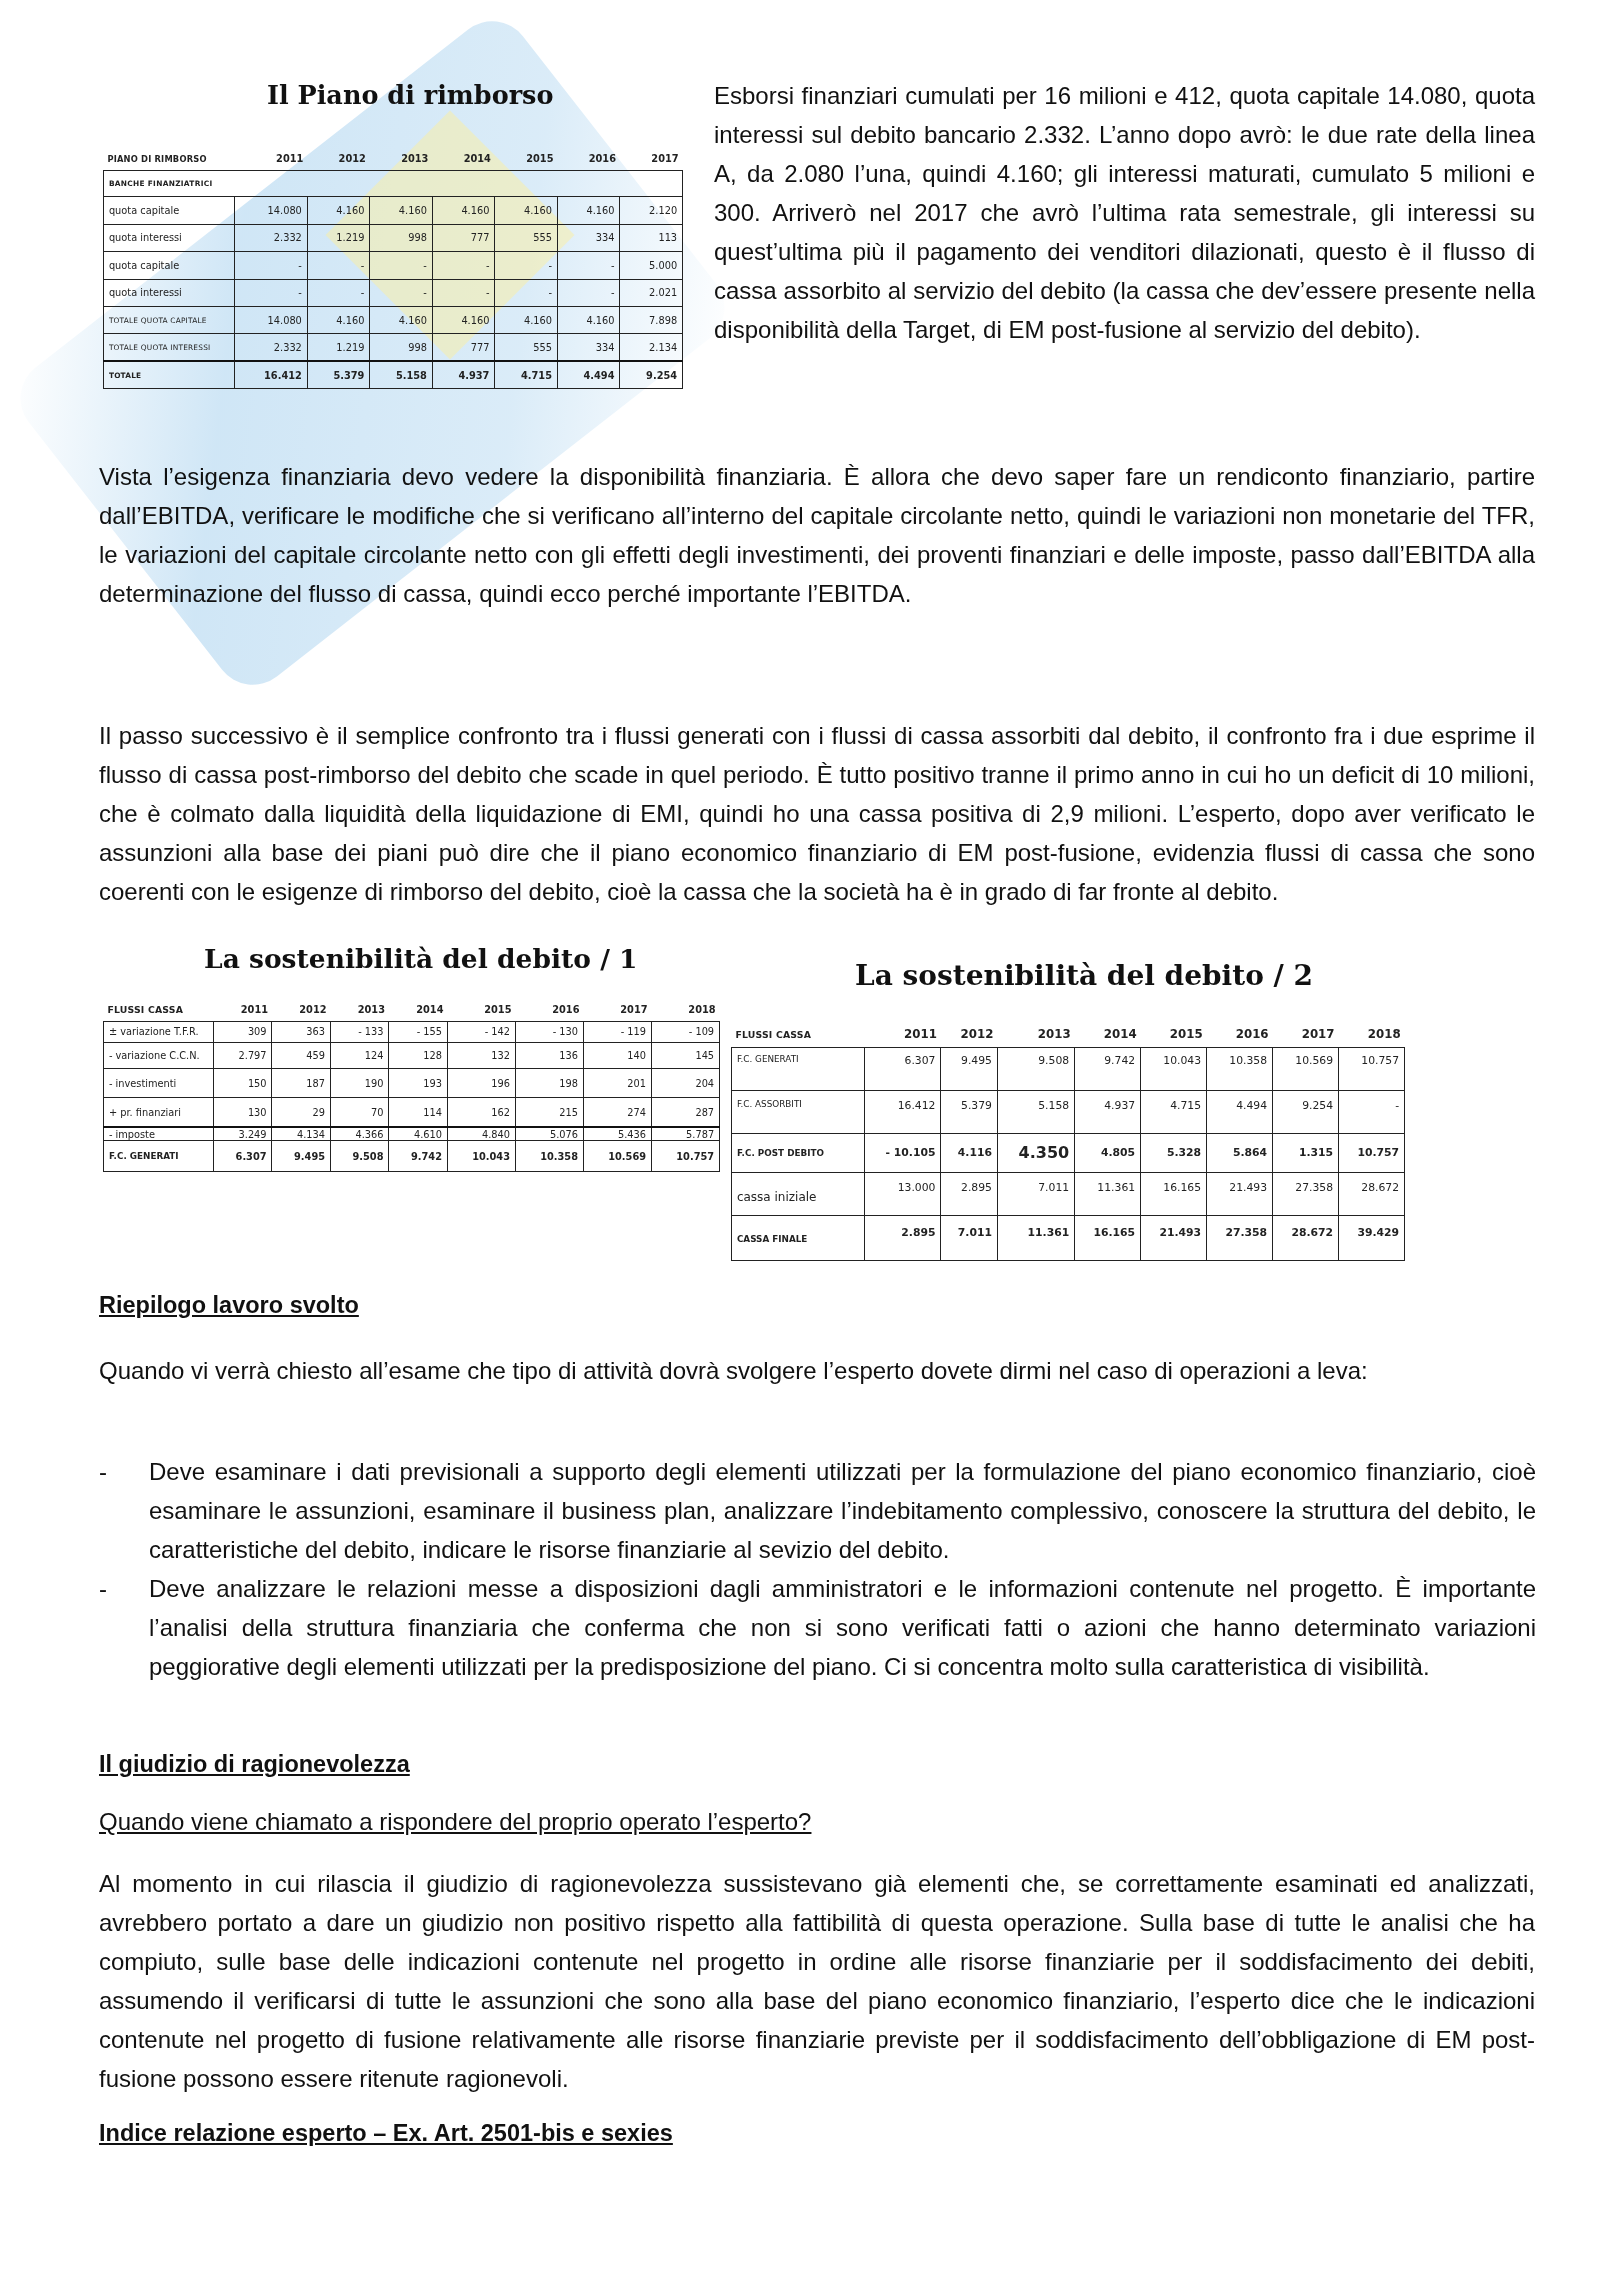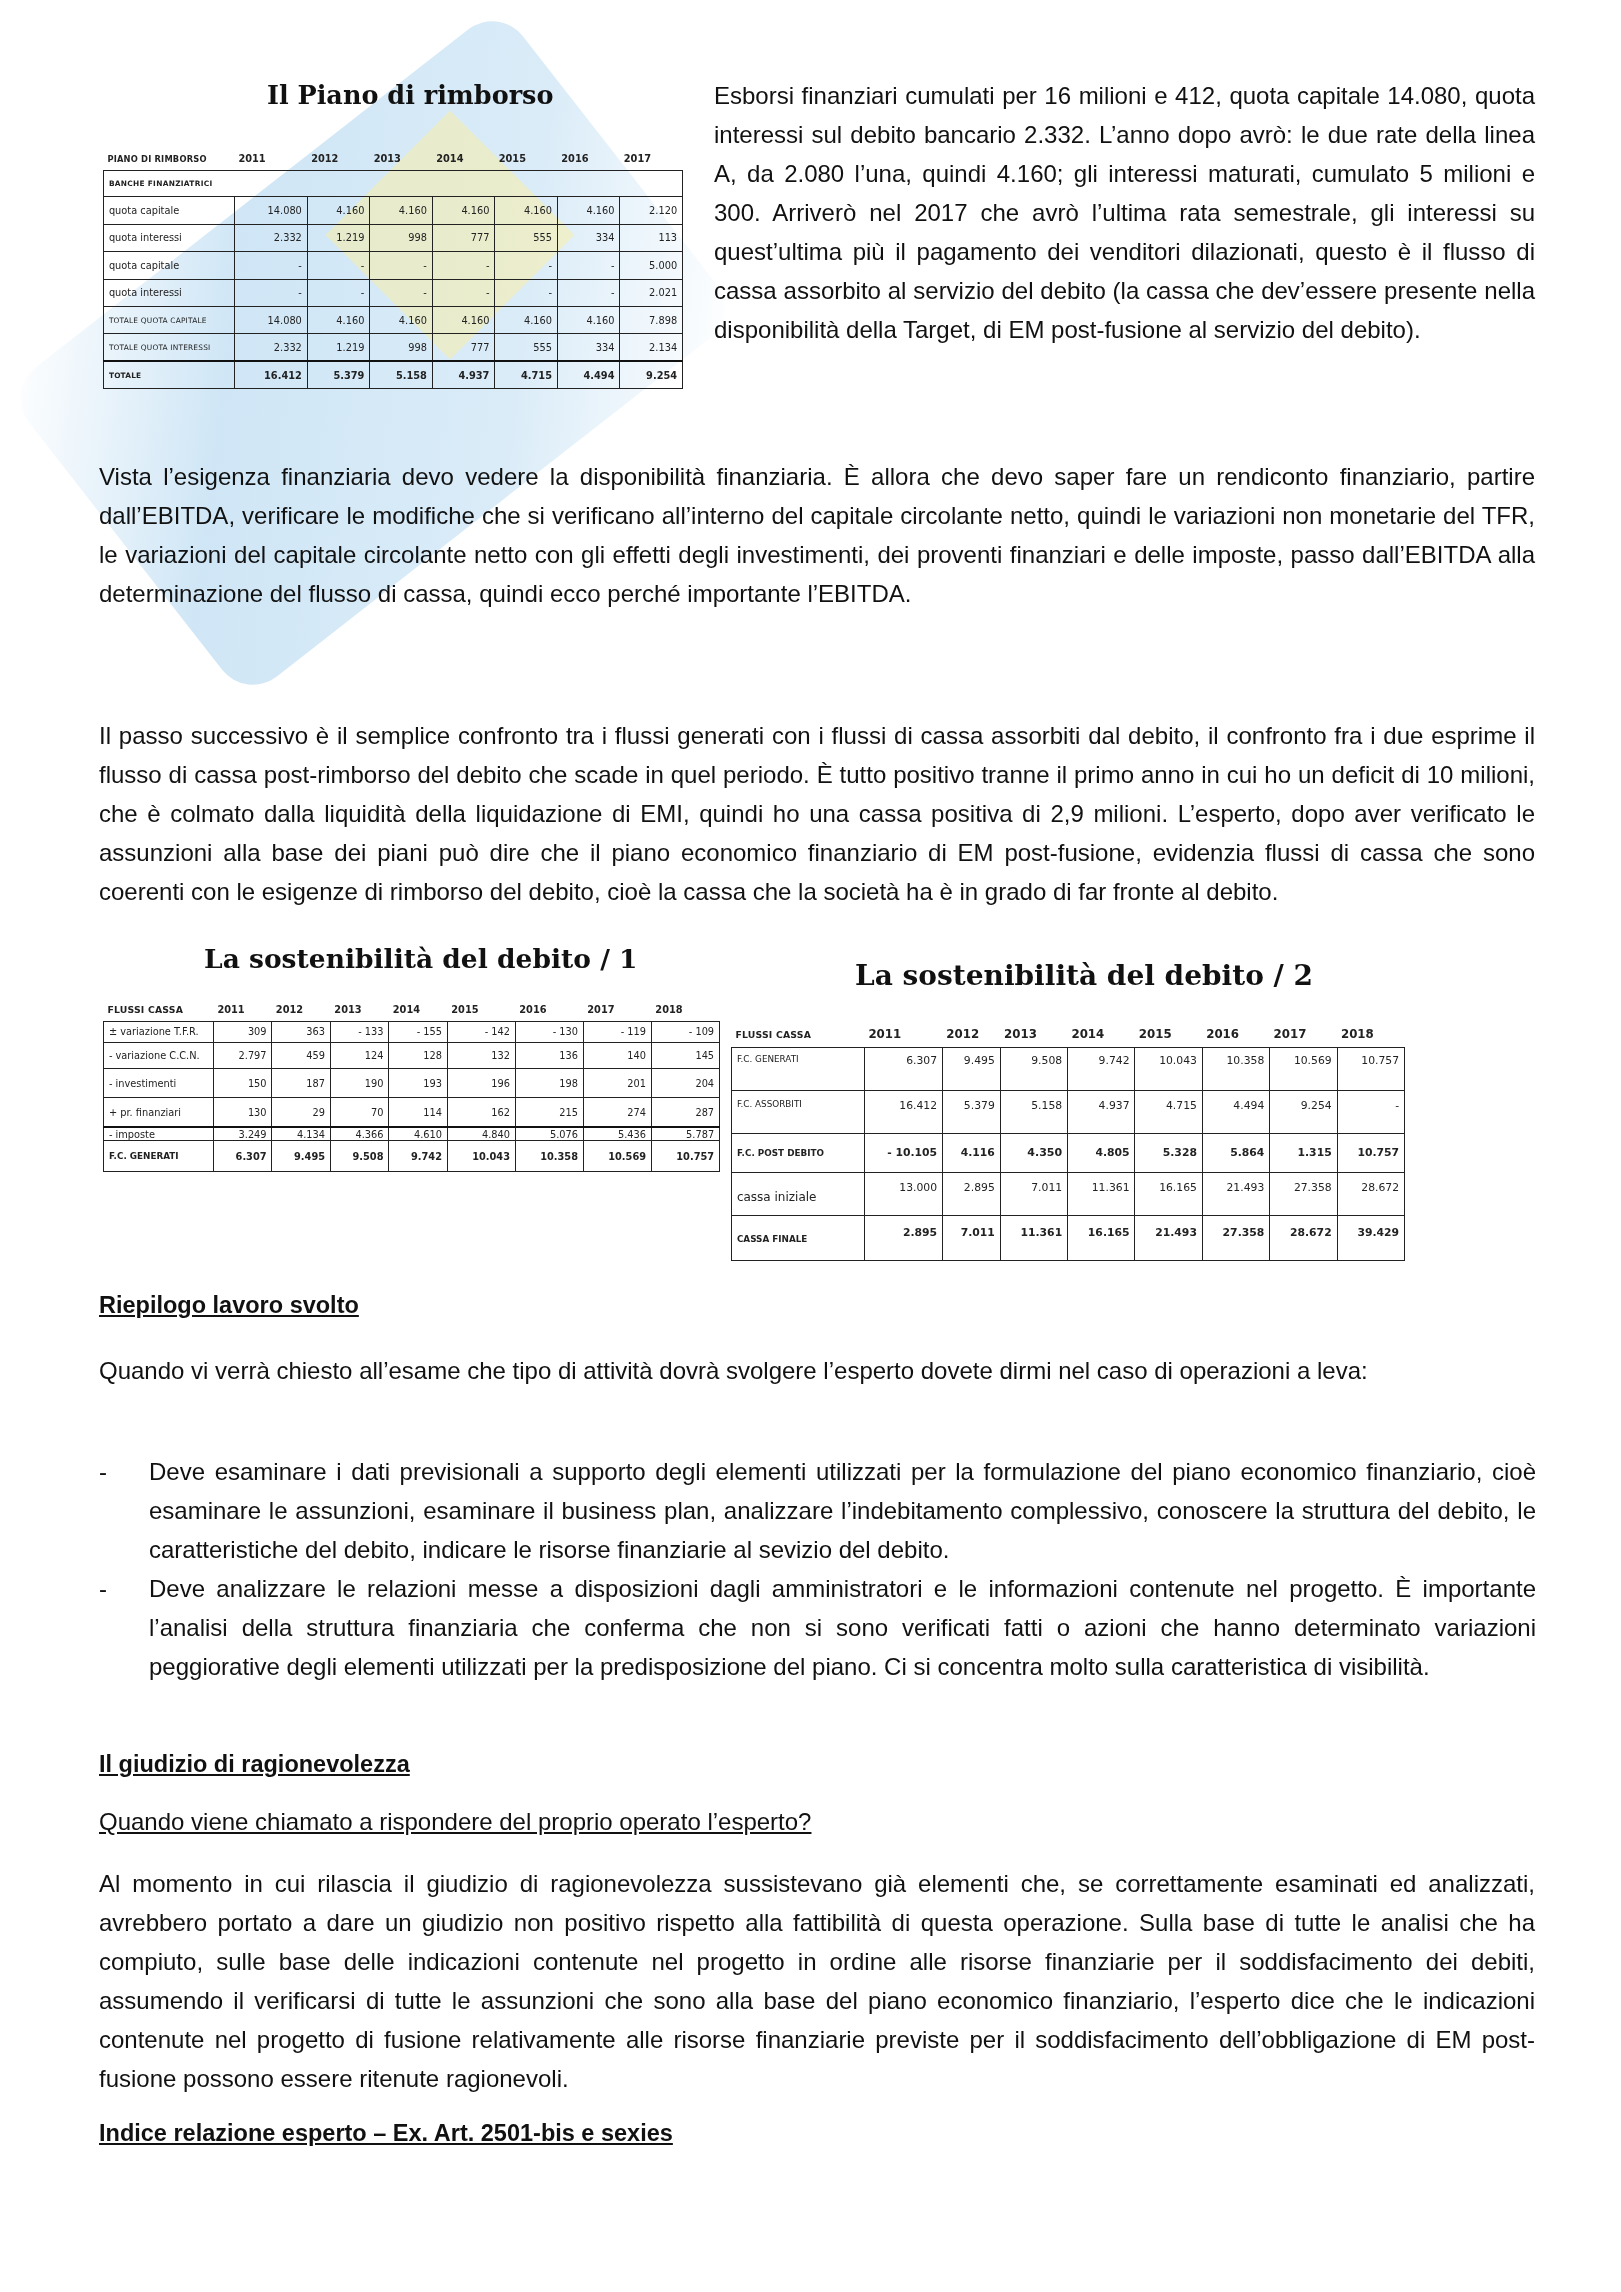--- a/index.html
+++ b/index.html
@@ -47,21 +47,21 @@
 
     table.fin {
       position: absolute;
       border-collapse: collapse;
       font-family: "DejaVu Sans", sans-serif;
       color: #222;
     }
     table.fin th {
       font-weight: bold;
       font-size: 9.8px;
-      text-align: left;
+      text-align: right;
       padding: 2px 3.9px 5.9px 3.9px;
       border: none;
     }
     table.fin th.rowhead { text-align: left; font-size: 8.3px; letter-spacing: 0.2px; }
     table.fin td {
       border: 1.3px solid #222;
       padding: 0 4.9px;
       text-align: right;
       font-size: 9.8px;
       white-space: nowrap;
@@ -341,21 +341,21 @@
         <td style="padding-top:7.8px; font-size:10.8px;">4.937</td>
         <td style="padding-top:7.8px; font-size:10.8px;">4.715</td>
         <td style="padding-top:7.8px; font-size:10.8px;">4.494</td>
         <td style="padding-top:7.8px; font-size:10.8px;">9.254</td>
         <td style="padding-top:7.8px; font-size:10.8px;">-</td>
       </tr>
       <tr class="bold" style="height:39px;">
         <td class="label" style="font-size:8.8px;">F.C. POST DEBITO</td>
         <td style="font-size:10.8px;">- 10.105</td>
         <td style="font-size:10.8px;">4.116</td>
-        <td style="font-size:11px;">4.350</td>
+        <td style="font-size:16px;">4.350</td>
         <td style="font-size:10.8px;">4.805</td>
         <td style="font-size:10.8px;">5.328</td>
         <td style="font-size:10.8px;">5.864</td>
         <td style="font-size:10.8px;">1.315</td>
         <td style="font-size:10.8px;">10.757</td>
       </tr>
       <tr style="height:43px; vertical-align:top;">
         <td class="label" style="padding-top:17px; font-size:12px;">cassa iniziale</td>
         <td style="padding-top:7.8px; font-size:10.8px;">13.000</td>
         <td style="padding-top:7.8px; font-size:10.8px;">2.895</td>

